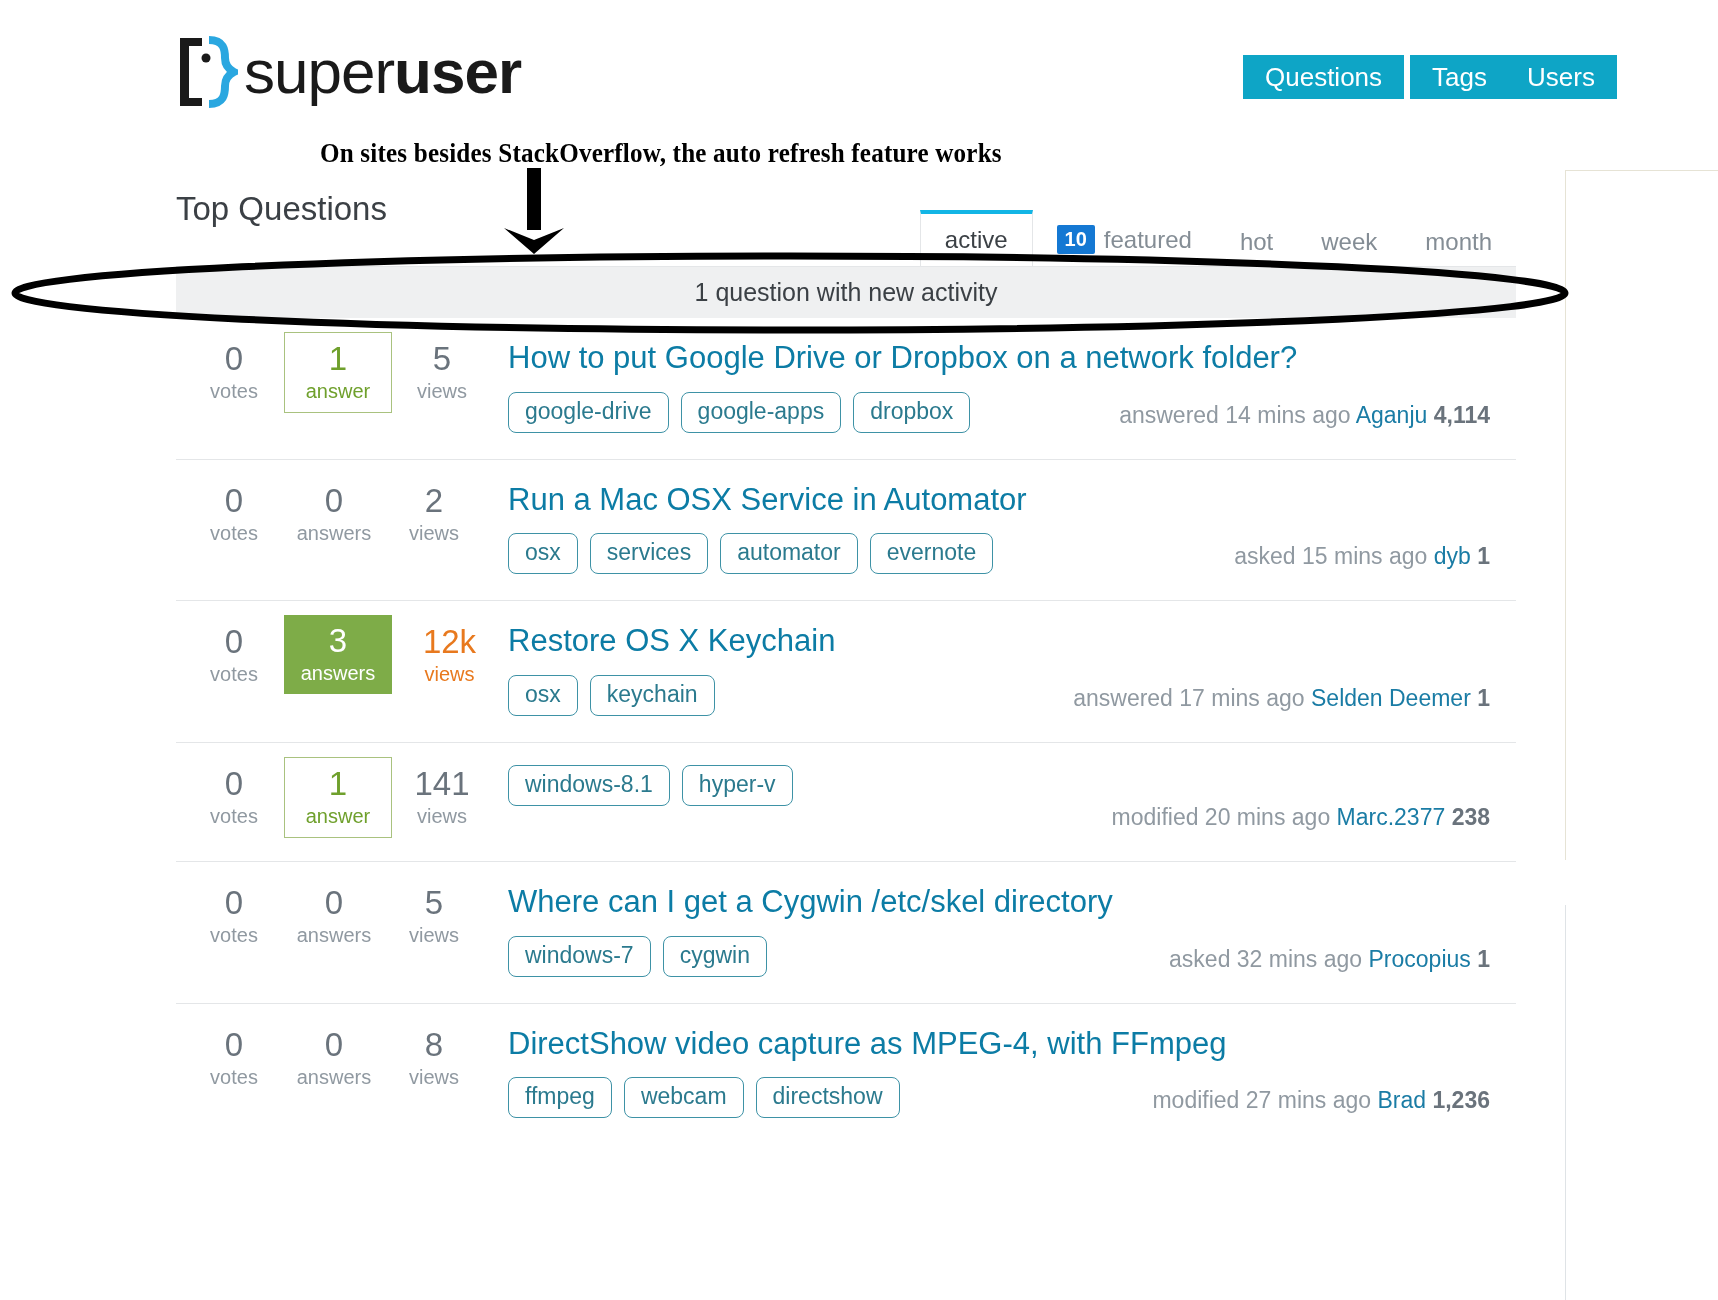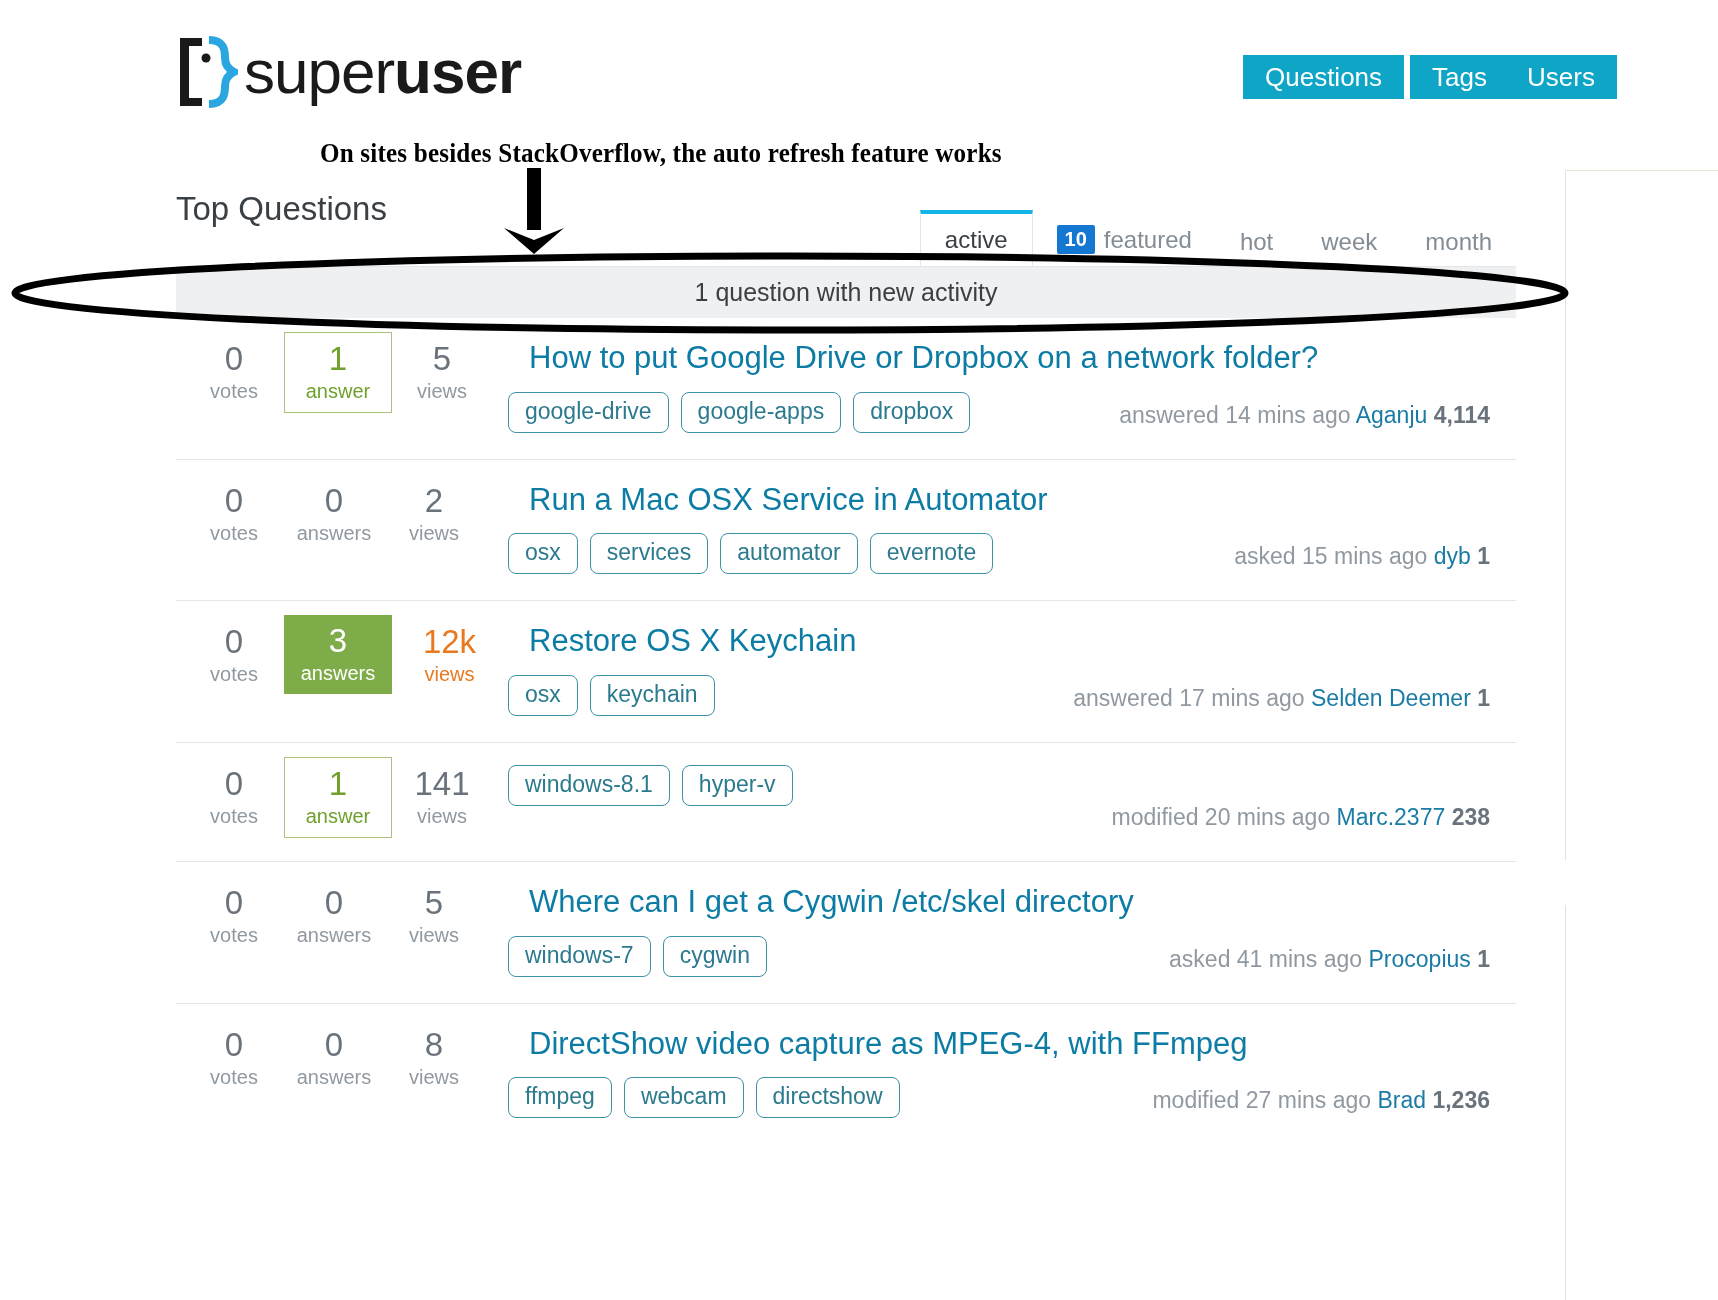--- a/index.html
+++ b/index.html
@@ -85,21 +85,21 @@
   .stat .num { font-size:33px; color:#6a737c; line-height:1.18; }
   .stat .lbl { font-size:20px; color:#9099a1; line-height:1.2; }
 
   .stat.box-outline { border:1px solid #a9c27f; padding:7px 0 9px 0; width:108px; margin-top:-8px; }
   .stat.box-outline .num, .stat.box-outline .lbl { color:#6fa02c; }
   .stat.box-filled { background:#7eac48; padding:7px 0 9px 0; width:108px; margin-top:-8px; }
   .stat.box-filled .num, .stat.box-filled .lbl { color:#ffffff; }
   .stat.views-hot .num, .stat.views-hot .lbl { color:#e8791e;margin-left:15px; }
 
   .qbody { margin-left:332px; }
-  .qtitle { font-size:31px; color:#0c7ca5; line-height:1.15; margin-bottom:16px;margin-left:21px; }
+  .qtitle { font-size:31px; color:#0c7ca5; line-height:1.15; margin-bottom:16px; }
   .tags { display:flex; gap:12px; }
   .tag {
     border:1px solid #3e92a6; color:#2b7a8e; background:#fff;
     border-radius:8px; font-size:23px; padding:7px 16px 9px 16px; line-height:1;
   }
 
   .meta {
     position:absolute; right:26px; bottom:30px;
     font-size:23px; color:#9099a1; white-space:nowrap;
   }
@@ -286,21 +286,21 @@
             <div class="lbl">views</div>
           </div>
         </div>
         <div class="qbody">
           <div class="qtitle">Where can I get a Cygwin /etc/skel directory</div>
           <div class="tags">
             <span class="tag">windows-7</span>
             <span class="tag">cygwin</span>
           </div>
         </div>
-        <div class="meta"><span>asked 41 mins ago</span> <span class="user">Procopius</span> <span class="rep">1</span></div>
+        <div class="meta"><span>asked 32 mins ago</span> <span class="user">Procopius</span> <span class="rep">1</span></div>
       </div>
       <div class="qrow">
         <div class="stats">
           <div class="stat">
             <div class="num">0</div>
             <div class="lbl">votes</div>
           </div>
           <div class="stat">
             <div class="num">0</div>
             <div class="lbl">answers</div>

